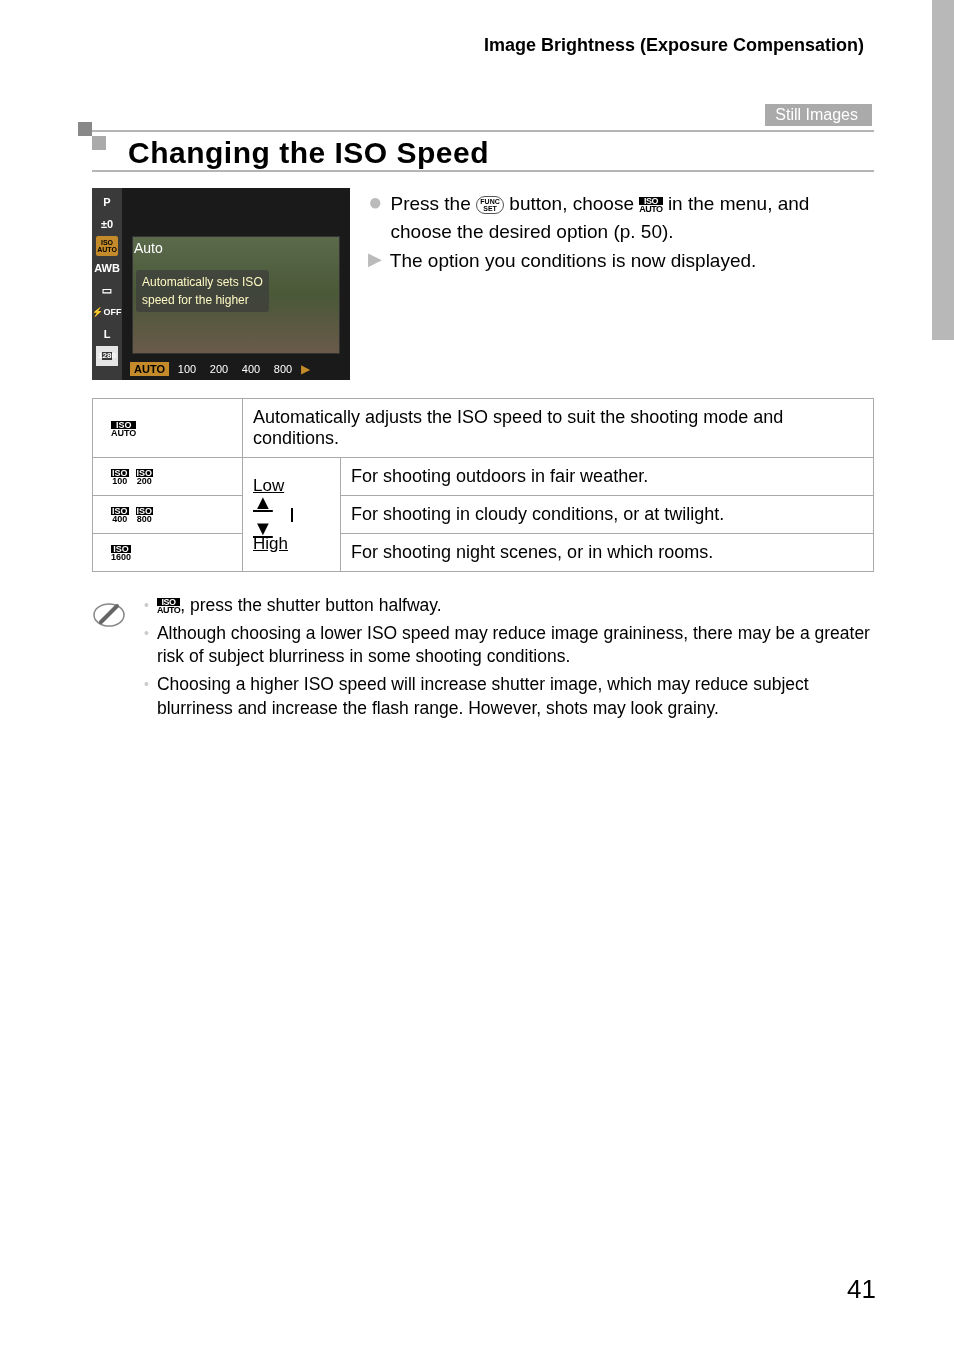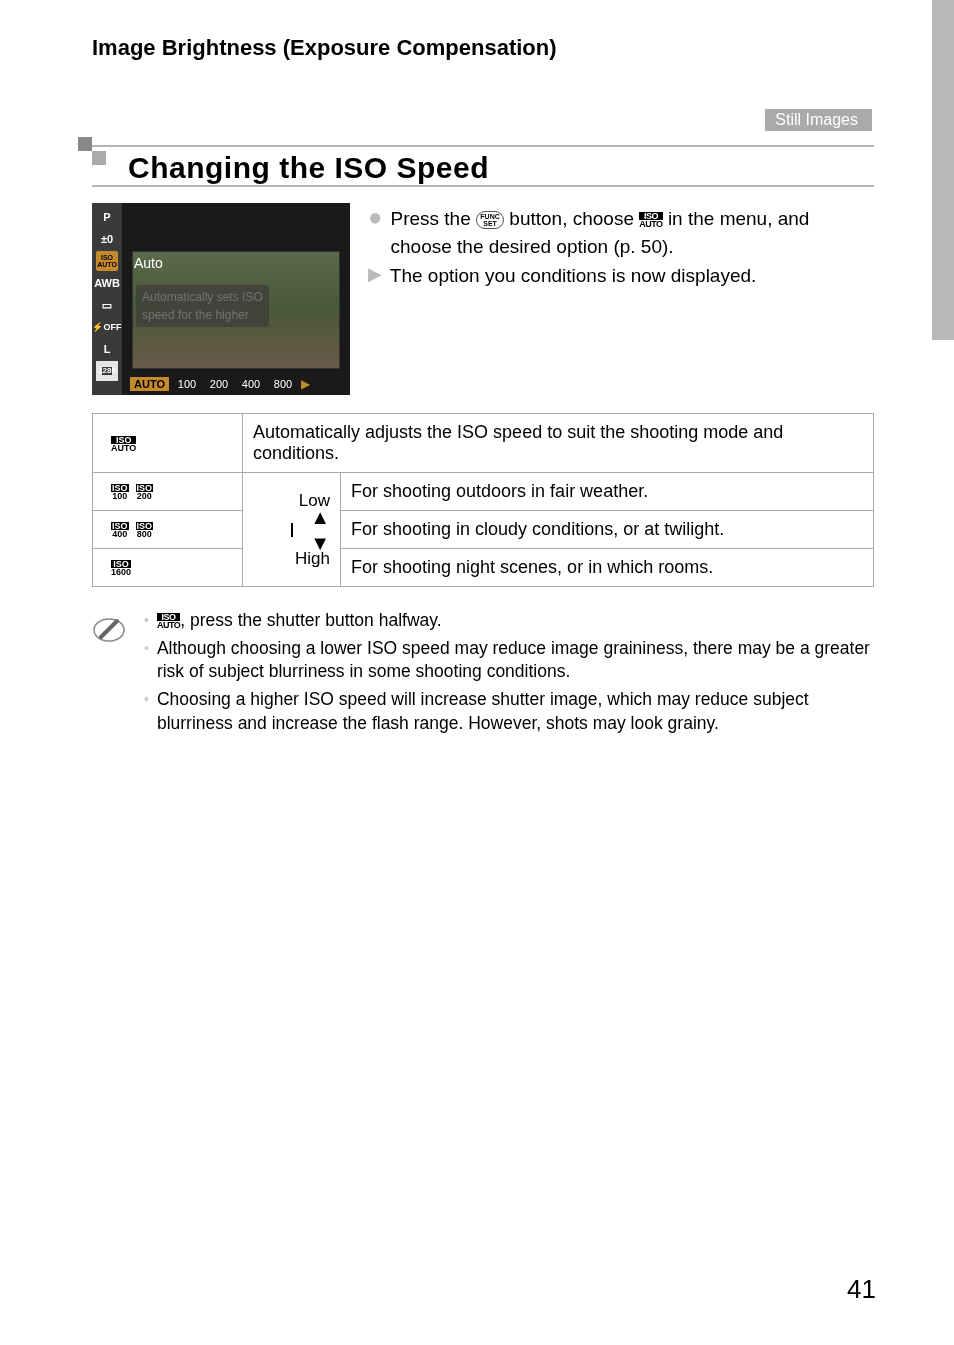--- a/index.html
+++ b/index.html
@@ -16,28 +16,28 @@
     right: 0;
     top: 0;
     width: 22px;
     height: 340px;
     background: #b8b8b8;
   }
   .page {
     padding: 35px 80px 0 92px;
   }
   .breadcrumb {
-    text-align: left;
+    text-align: right;
     font-weight: bold;
-    font-size: 22px;
+    font-size: 18px;
     margin-bottom: 48px;
     padding-right: 10px;
   }
   .badge-row {
-    margin-bottom: 14px;
+    margin-bottom: 4px;
   }
   .badge {
     display: inline-block;
     float: right;
     background: #aaa;
     color: #fff;
     font-size: 16px;
     padding: 2px 14px 2px 10px;
     margin-right: 2px;
   }
@@ -129,21 +129,21 @@
   }
   .cs-auto-label {
     position: absolute;
     left: 12px; top: 52px;
     color: #fff;
     font-size: 14px;
   }
   .cs-tip {
     position: absolute;
     left: 14px; top: 82px;
-    color: #737373;
+    color: #fef9c3;
     font-size: 12px;
     line-height: 1.5;
     background: rgba(60,60,60,0.7);
     padding: 3px 6px;
     border-radius: 3px;
   }
   .cs-bottom {
     position: absolute;
     left: 8px; right: 2px; bottom: 4px;
     display: flex;
@@ -250,23 +250,24 @@
     text-align: center;
   }
   .iso-chip .bot {
     color: #000;
     display: block;
     text-align: center;
     font-size: 9px;
   }
   .low-high-cell {
     width: 98px;
-    text-align: right;
+    text-align: left;
     vertical-align: middle;
     font-size: 17px;
+    text-decoration: underline;
   }
   .low-high-cell .arrow {
     font-size: 20px;
     line-height: 0.6;
   }
   .notes {
     display: flex;
     gap: 18px;
     font-size: 17.5px;
     line-height: 1.35;

